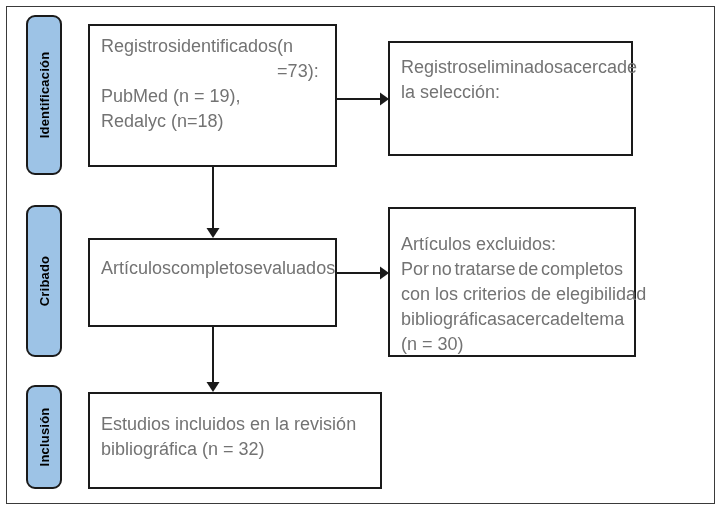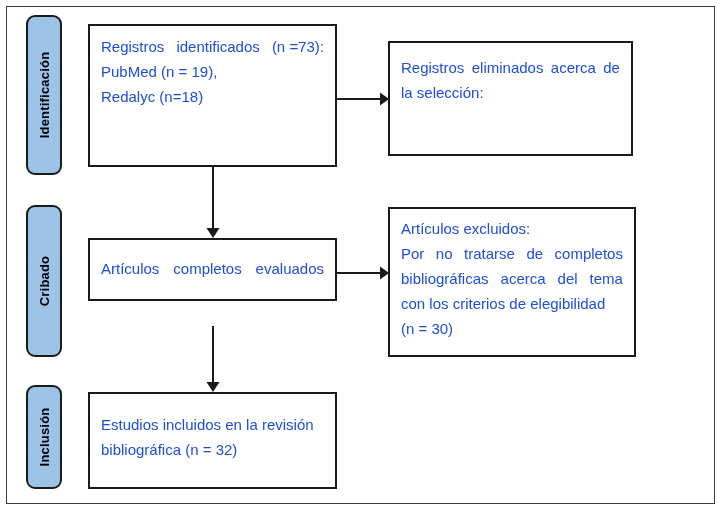--- a/index.html
+++ b/index.html
@@ -53,23 +53,23 @@
   .flow-box {
     position: absolute;
     box-sizing: border-box;
     background: #ffffff;
     border: 2px solid #1a1a1a;
   }
   .flow-box-inner {
     padding: 8px 11px 6px 11px;
   }
   .flow-line {
-    font-size: 15px;
+    font-size: 18px;
     line-height: 25px;
-    color: #1d4ed8;
+    color: #737373;
     white-space: nowrap;
   }
   .flow-line.justify {
     display: flex;
     justify-content: space-between;
     white-space: normal;
   }
 
   
   .conn {
@@ -116,52 +116,52 @@
       <div class="flow-line justify">
         <span>Registros</span>
         <span>eliminados</span>
         <span>acerca</span>
         <span>de</span>
       </div>
       <div class="flow-line">la selección:</div>
     </div>
   </div>
 
-  <div class="flow-box" style="left:88px; top:238px; width:249px; height:63px;">
+  <div class="flow-box" style="left:88px; top:238px; width:249px; height:89px;">
     <div class="flow-box-inner" style="padding-top:16px;">
       <div class="flow-line justify">
         <span>Artículos</span>
         <span>completos</span>
         <span>evaluados</span>
       </div>
     </div>
   </div>
 
   <div class="flow-box" style="left:388px; top:207px; width:248px; height:150px;">
-    <div class="flow-box-inner" style="padding-top:7px;">
+    <div class="flow-box-inner" style="padding-top:7px;margin-top:16px;">
       <div class="flow-line">Artículos excluidos:</div>
       <div class="flow-line justify">
         <span>Por</span>
         <span>no</span>
         <span>tratarse</span>
         <span>de</span>
         <span>completos</span>
       </div>
+      <div class="flow-line">con los criterios de elegibilidad</div>
       <div class="flow-line justify">
         <span>bibliográficas</span>
         <span>acerca</span>
         <span>del</span>
         <span>tema</span>
       </div>
-      <div class="flow-line">con los criterios de elegibilidad</div>
       <div class="flow-line">(n = 30)</div>
     </div>
   </div>
 
-  <div class="flow-box" style="left:88px; top:392px; width:249px; height:97px;">
+  <div class="flow-box" style="left:88px; top:392px; width:294px; height:97px;">
     <div class="flow-box-inner" style="padding-top:18px;">
       <div class="flow-line">Estudios incluidos en la revisión</div>
       <div class="flow-line">bibliográfica (n = 32)</div>
     </div>
   </div>
 
   <div class="conn" style="left:336px; top:90px;">
     <svg width="56" height="18" viewBox="0 0 56 18">
       <line x1="0" y1="9" x2="44" y2="9" stroke="#1a1a1a" stroke-width="2"></line>
       <polygon points="44,2.5 53,9 44,15.5" fill="#1a1a1a"></polygon>

